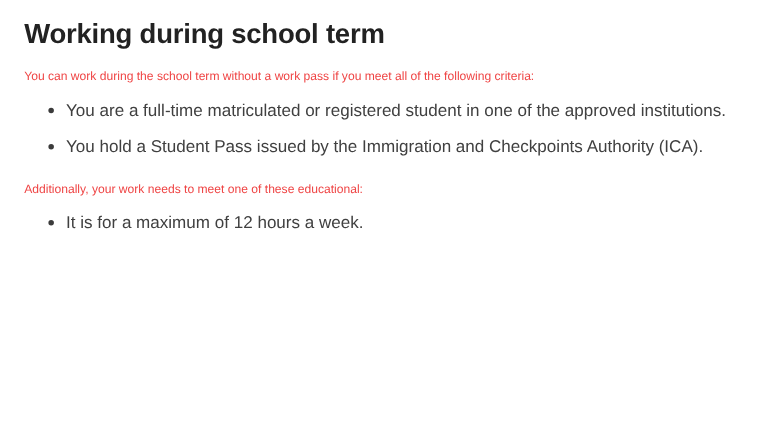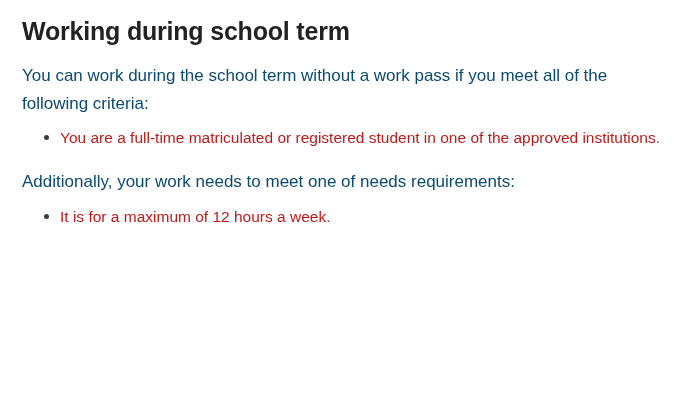--- a/index.html
+++ b/index.html
@@ -21,41 +21,41 @@
   }
   .heading {
     font-size: 25px;
     font-weight: bold;
     color: #222222;
     letter-spacing: -0.2px;
     margin: 6px 0 16px 0;
     line-height: 1.2;
   }
   .para {
-    font-size: 17px;
+    font-size: 11px;
     line-height: 1.62;
-    color: #0c4a6e;
+    color: #ef4444;
     margin: 0 0 8px 0;
     max-width: 625px;
   }
   .para.second {
     margin-top: 18px;
     margin-bottom: 8px;
   }
   ul.bullets {
     margin: 6px 0 0 0;
     padding: 0 0 0 38px;
     list-style: none;
     max-width: 660px;
   }
   ul.bullets li {
     position: relative;
     font-size: 15.5px;
     line-height: 1.62;
-    color: #b91c1c;
+    color: #404040;
     margin: 0 0 8px 0;
   }
   ul.bullets li:last-child {
     margin-bottom: 0;
   }
   ul.bullets li::before {
     content: "";
     position: absolute;
     left: -16px;
     top: 10px;
@@ -72,21 +72,22 @@
 <body>
 
 <div class="page">
 
   <h1 class="heading">Working during school term</h1>
 
   <p class="para">You can work during the school term without a work pass if you meet all of the following criteria:</p>
 
   <ul class="bullets">
     <li>You are a full-time matriculated or registered student in one of the approved institutions.</li>
+    <li>You hold a Student Pass issued by the Immigration and Checkpoints Authority (ICA).</li>
   </ul>
 
-  <p class="para second">Additionally, your work needs to meet one of needs requirements:</p>
+  <p class="para second">Additionally, your work needs to meet one of these educational:</p>
 
   <ul class="bullets list-block-2">
     <li>It is for a maximum of 12 hours a week.</li>
   </ul>
 
 </div>
 
 </body></html>

